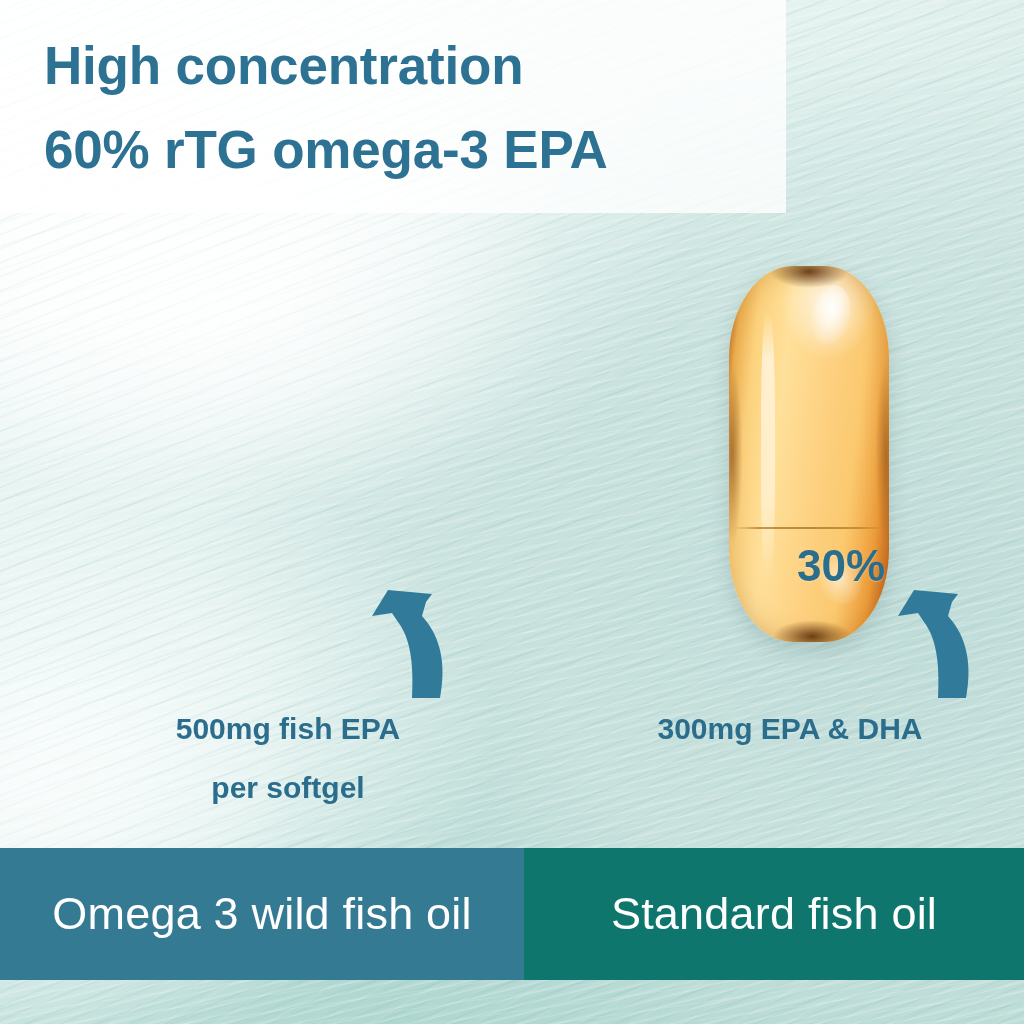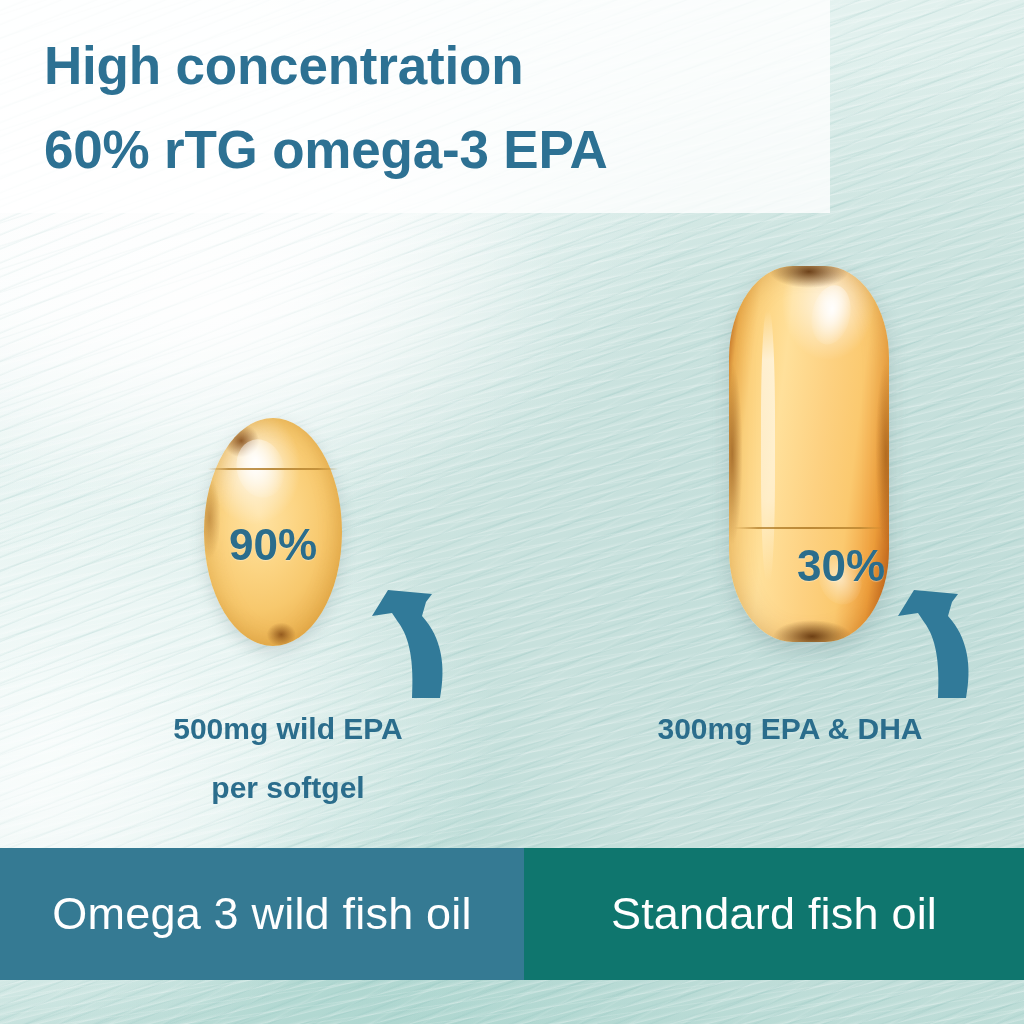--- a/index.html
+++ b/index.html
@@ -87,23 +87,24 @@
     background:
       radial-gradient(ellipse 520px 300px at 20% 30%, rgba(255,255,255,0.75) 0%, rgba(255,255,255,0) 70%),
       radial-gradient(ellipse 380px 240px at 3% 78%, rgba(255,255,255,0.55) 0%, rgba(255,255,255,0) 70%);
   }
 
   
   .headline-panel {
     position: absolute;
     left: 0;
     top: 0;
-    width: 830px;
+    width: 770px;
     height: 213px;
     background: rgba(255,255,255,0.80);
+    padding-left: 16px;
   }
   .headline-text {
     position: absolute;
     left: 44px;
     top: 24px;
     width: 710px;
     color: #2d7193;
     font-weight: bold;
     font-size: 53px;
     line-height: 1.58;
@@ -305,45 +306,39 @@
   <div class="rip4"></div>
   <div class="water-sheen"></div>
 
   <div class="headline-panel">
     <div class="headline-text">
       <span class="hl-line">High concentration</span>
       <span class="hl-line">60% rTG omega-3 EPA</span>
     </div>
   </div>
 
-  <div class="capsule-wrap" id="softgel-left">
-    <div class="softgel-body"></div>
-    <div class="softgel-gloss"></div>
-    <div class="seam-line"></div>
-    <div class="pct-label">90%</div>
-  </div>
 
   <div class="capsule-wrap" id="softgel-right">
     <div class="capsule-body"></div>
     <div class="capsule-gloss-a"></div>
     <div class="capsule-gloss-b"></div>
     <div class="capsule-gloss-c"></div>
     <div class="seam-line"></div>
     <div class="pct-label">30%</div>
   </div>
 
   <svg class="arrow" id="arrow-left" viewBox="0 0 90 118">
     <path d="M78,118 C84,86 80,58 60,36 L64,22 L70,14 L26,10 L10,36 L30,33 L36,42 C48,58 52,82 50,118 Z" fill="#317a99"></path>
   </svg>
   <svg class="arrow" id="arrow-right" viewBox="0 0 90 118">
     <path d="M78,118 C84,86 80,58 60,36 L64,22 L70,14 L26,10 L10,36 L30,33 L36,42 C48,58 52,82 50,118 Z" fill="#317a99"></path>
   </svg>
 
   <div class="caption" id="caption-left">
-    <span class="cap-line">500mg wild EPA</span>
+    <span class="cap-line">500mg fish EPA</span>
     <span class="cap-line">per softgel</span>
   </div>
   <div class="caption" id="caption-right">
     <span class="cap-line">300mg EPA &amp; DHA</span>
   </div>
 
   <div class="bottom-bar" id="bar-left">
     <span>Omega 3 wild fish oil</span>
   </div>
   <div class="bottom-bar" id="bar-right">

